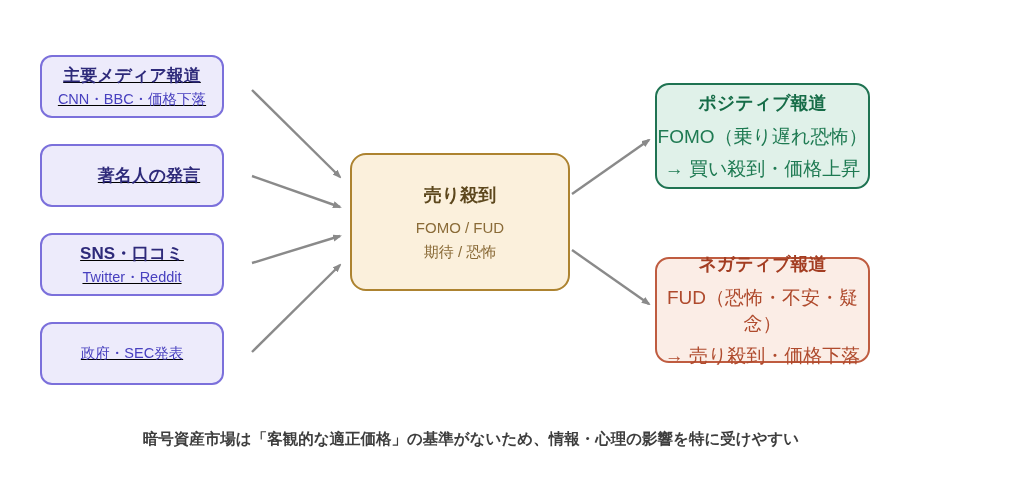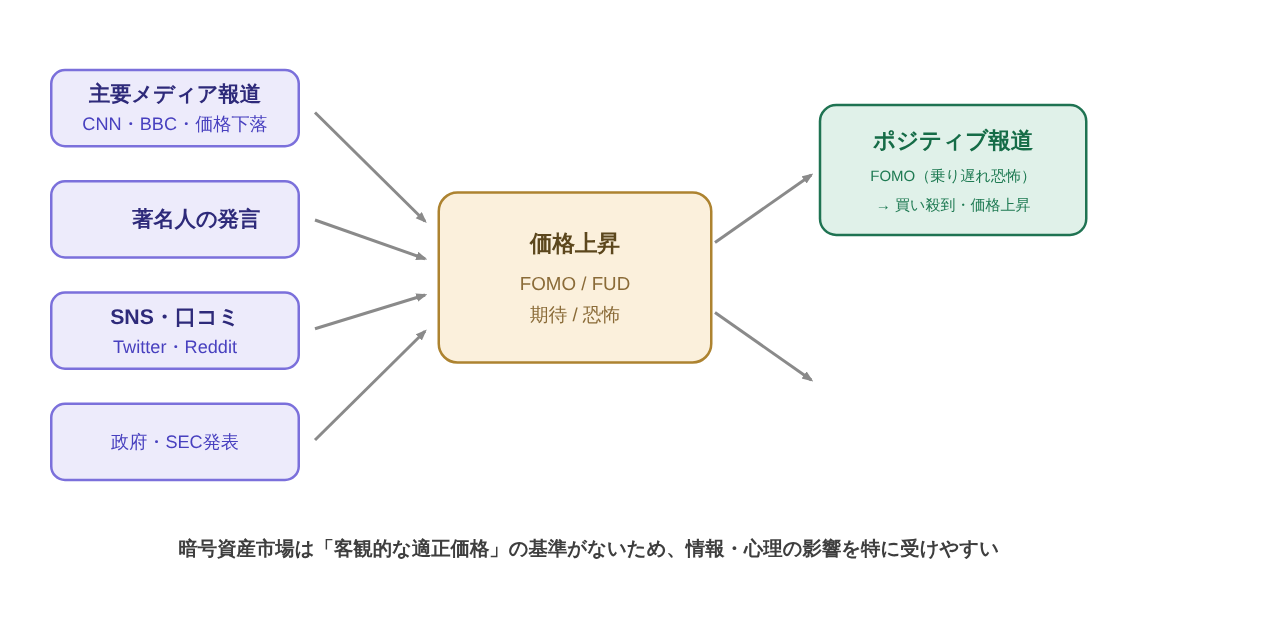--- a/index.html
+++ b/index.html
@@ -31,26 +31,27 @@
     box-sizing: border-box;
     display: flex;
     flex-direction: column;
     align-items: center;
     justify-content: center;
     text-align: center;
     z-index: 1;
   }
   .source {
     left: 40px;
-    width: 200px;
+    width: 184px;
     height: 63px;
     background: var(--source-fill, #EDEBFB);
     border: 2px solid var(--source-border, #7B70DB);
     border-radius: 12px;
     gap: 3px;
+    text-decoration: underline;
   }
   .source .node-title {
     font-size: 17px;
     font-weight: bold;
     color: var(--source-title, #2E2A7A);
   }
   .source .node-sub {
     font-size: 14.5px;
     color: var(--source-subtitle, #4840BF);
   }
@@ -84,21 +85,21 @@
     height: 106px;
     border-radius: 14px;
     gap: 6px;
   }
   .outcome .node-title {
     font-size: 18px;
     font-weight: bold;
     margin-bottom: 3px;
   }
   .outcome .node-line {
-    font-size: 12px;
+    font-size: 19px;
   }
   .positive {
     top: 83px;
     background: var(--positive-fill, #E0F1E9);
     border: 2px solid var(--positive-border, #1F7352);
   }
   .positive .node-title { color: var(--positive-title, #156C47); }
   .positive .node-line  { color: var(--positive-text, #1E7A52); }
   .negative {
     top: 257px;
@@ -150,27 +151,32 @@
   <div class="node source s3">
     <div class="node-title">SNS・口コミ</div>
     <div class="node-sub">Twitter・Reddit</div>
   </div>
 
   <div class="node source s4">
     <div class="node-sub">政府・SEC発表</div>
   </div>
 
   <div class="node center-node">
-    <div class="node-title">価格上昇</div>
+    <div class="node-title">売り殺到</div>
     <div class="node-line">FOMO / FUD</div>
     <div class="node-line">期待 / 恐怖</div>
   </div>
 
   <div class="node outcome positive">
     <div class="node-title">ポジティブ報道</div>
     <div class="node-line">FOMO（乗り遅れ恐怖）</div>
     <div class="node-line">→ 買い殺到・価格上昇</div>
   </div>
 
+  <div class="node outcome negative">
+    <div class="node-title">ネガティブ報道</div>
+    <div class="node-line">FUD（恐怖・不安・疑念）</div>
+    <div class="node-line">→ 売り殺到・価格下落</div>
+  </div>
 
   <div class="caption">暗号資産市場は「客観的な適正価格」の基準がないため、情報・心理の影響を特に受けやすい</div>
 
 </div>
 
 </body></html>

